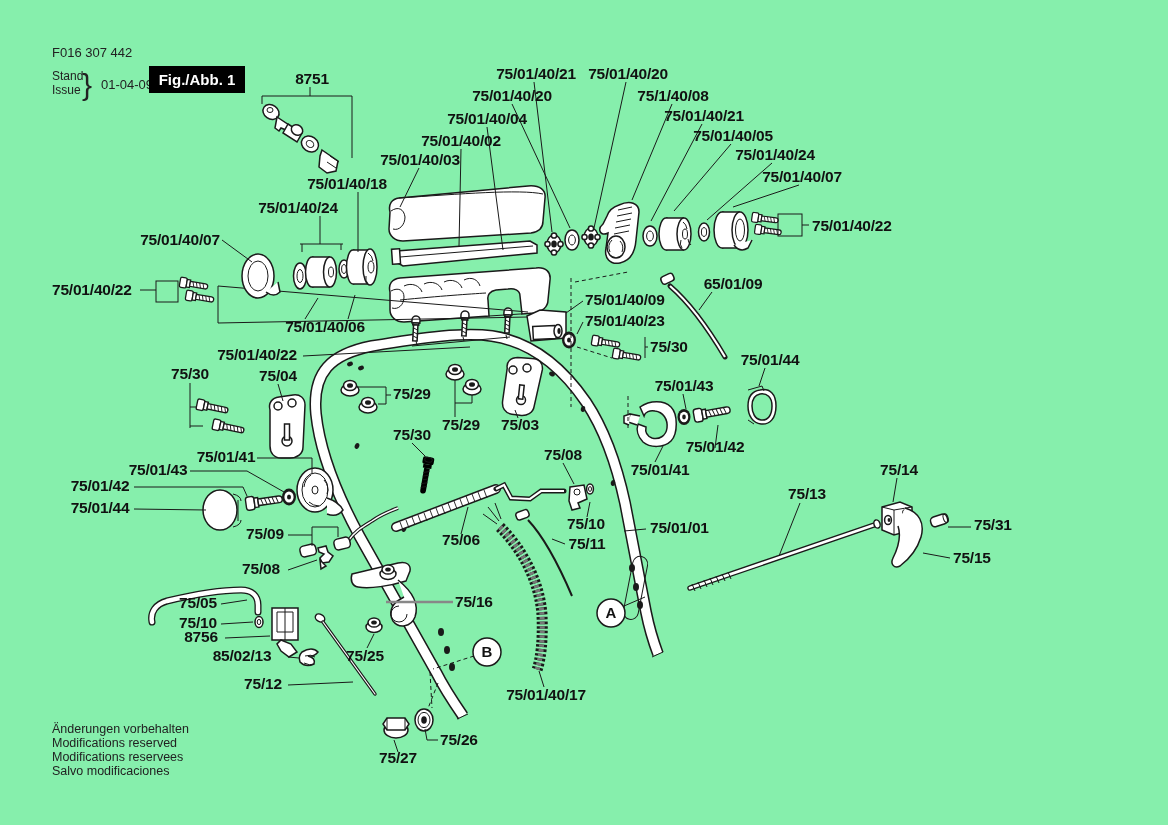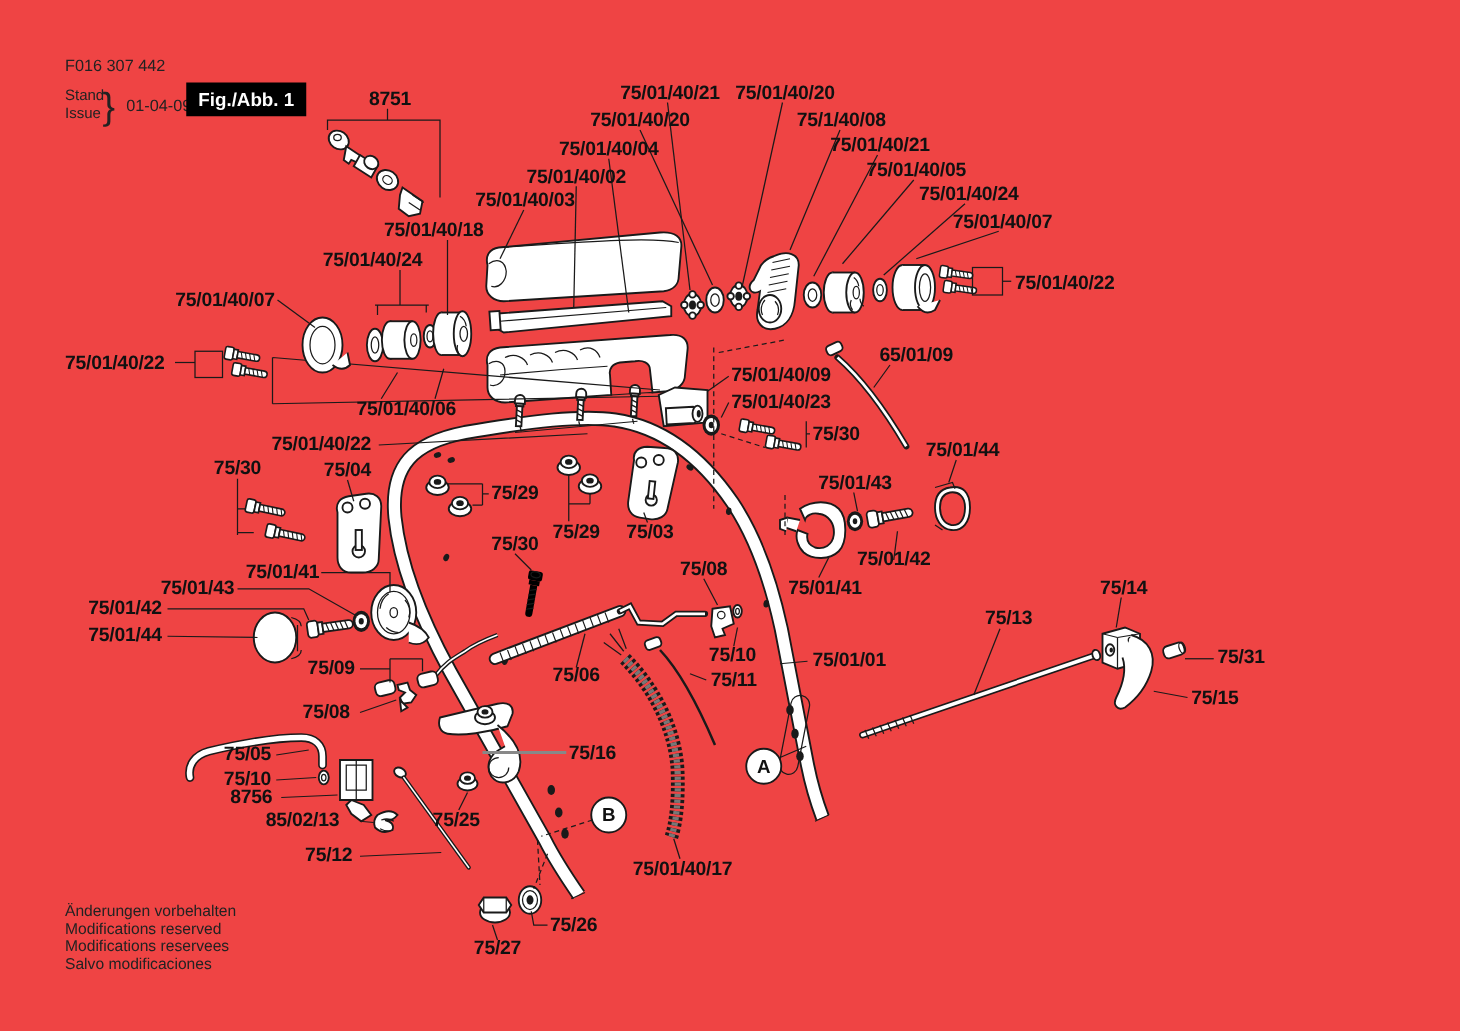--- a/index.html
+++ b/index.html
@@ -1,16 +1,16 @@
 <!DOCTYPE html>
 <html><head>
 <meta charset="utf-8">
 <style>
   html,body{margin:0;padding:0;background:#fff;}
-  .page{position:relative;width:1168px;height:825px;background:#ef4444;overflow:hidden;
+  .page{position:relative;width:1168px;height:825px;background:#86efac;overflow:hidden;
         font-family:"Liberation Sans",sans-serif;}
   svg{display:block}
   .lbl{font-family:"Liberation Sans",sans-serif;font-weight:bold;font-size:15.5px;fill:#111;letter-spacing:-0.2px;}
   .hdr{font-family:"Liberation Sans",sans-serif;font-size:13px;fill:#222;}
   .sml{font-family:"Liberation Sans",sans-serif;font-size:12px;fill:#222;}
   .figtxt{font-family:"Liberation Sans",sans-serif;font-weight:bold;font-size:15px;fill:#fff;}
   .callout{font-family:"Liberation Sans",sans-serif;font-weight:bold;font-size:15px;fill:#111;}
   .foot{font-family:"Liberation Sans",sans-serif;font-size:12.5px;fill:#222;}
   .ink{stroke:#1a1a1a;fill:none;stroke-width:1.5;}
   .inkf{stroke:#1a1a1a;fill:#fff;stroke-width:1.5;}

